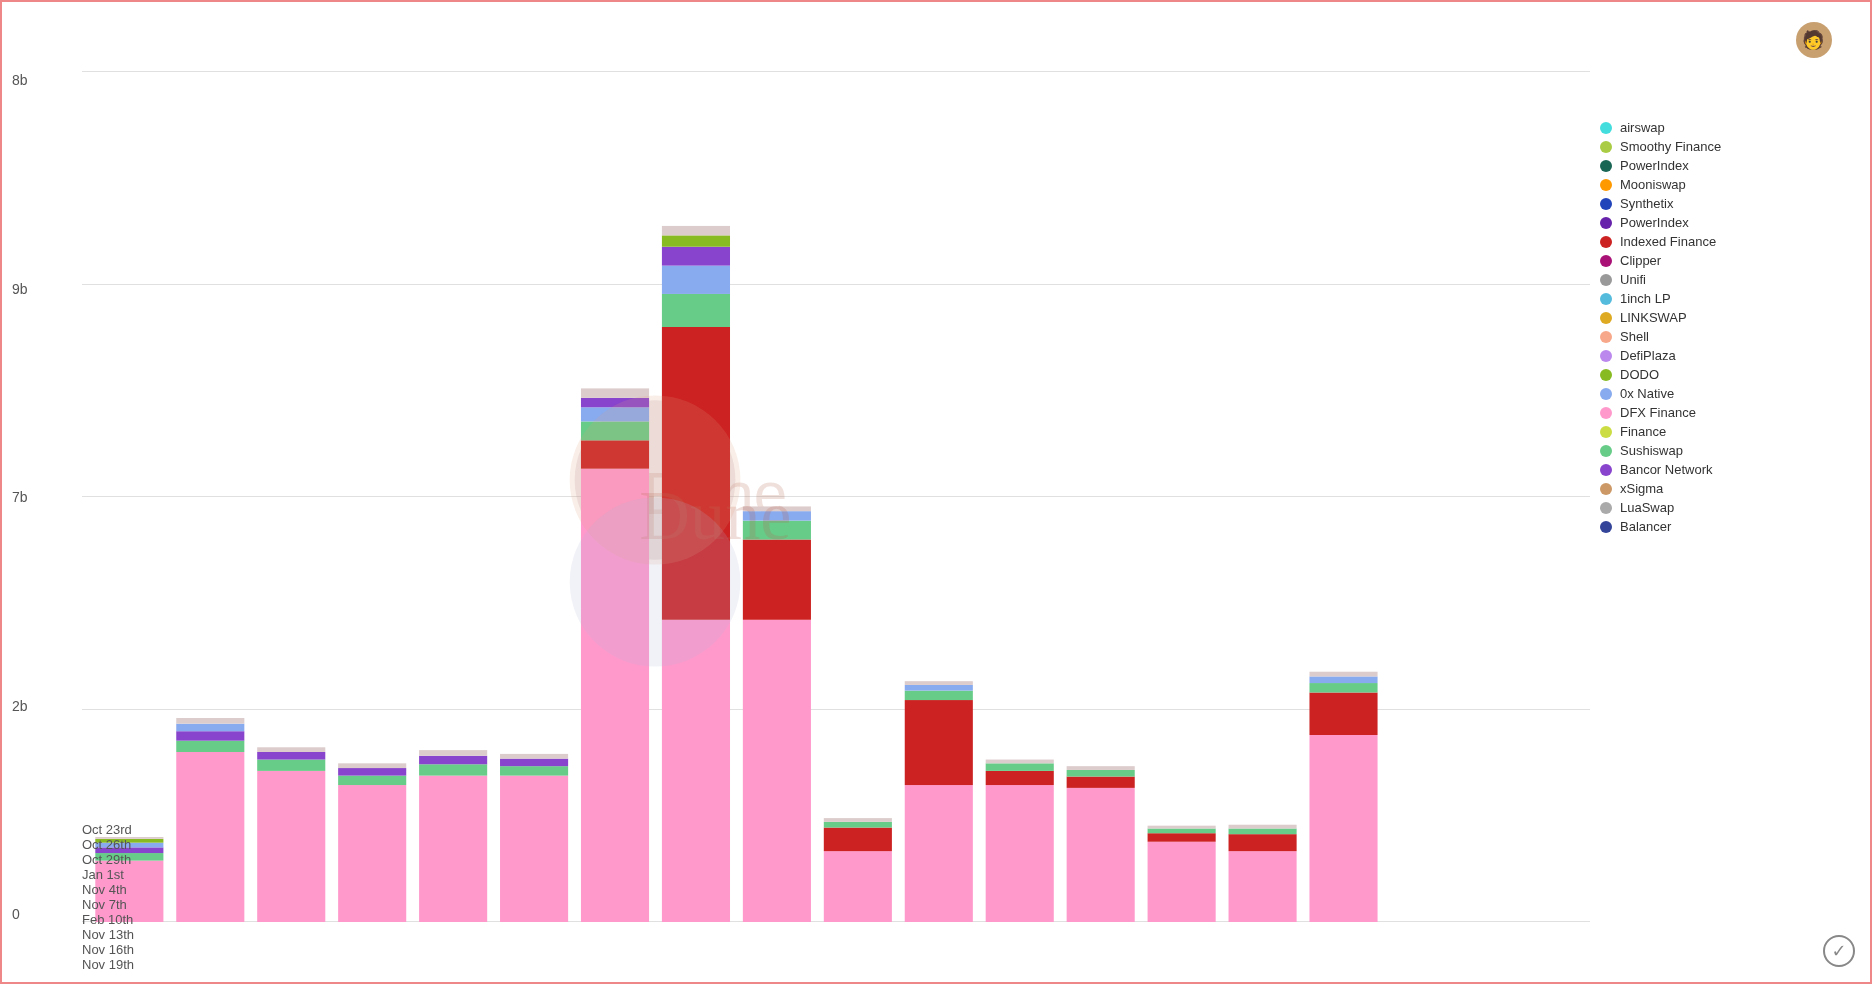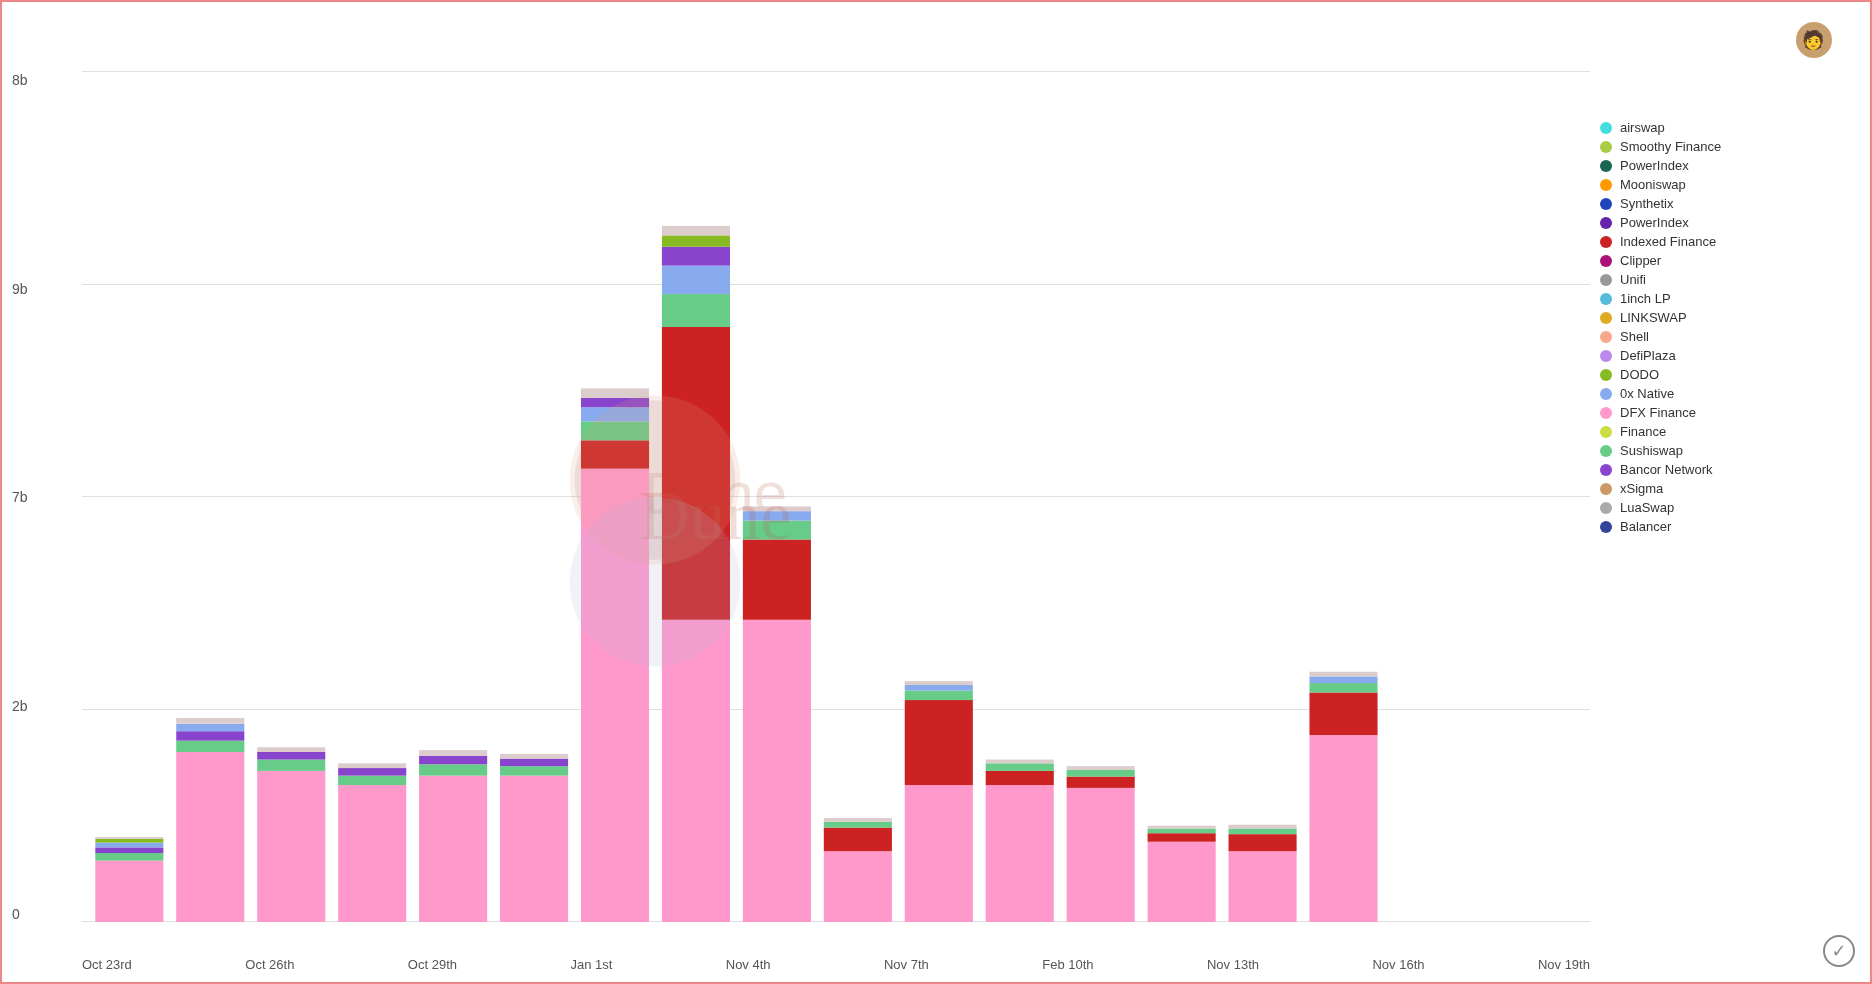--- a/index.html
+++ b/index.html
@@ -73,20 +73,21 @@
     }
     .x-axis-labels {
       position: absolute;
       bottom: 10px;
       left: 80px;
       right: 280px;
       display: flex;
       justify-content: space-between;
       font-size: 13px;
       color: #555;
+      flex-direction: column;
     }
     .legend {
       position: absolute;
       top: 70px;
       right: 10px;
       width: 260px;
       display: flex;
       flex-direction: column;
       gap: 4px;
       margin-top: 48px;

